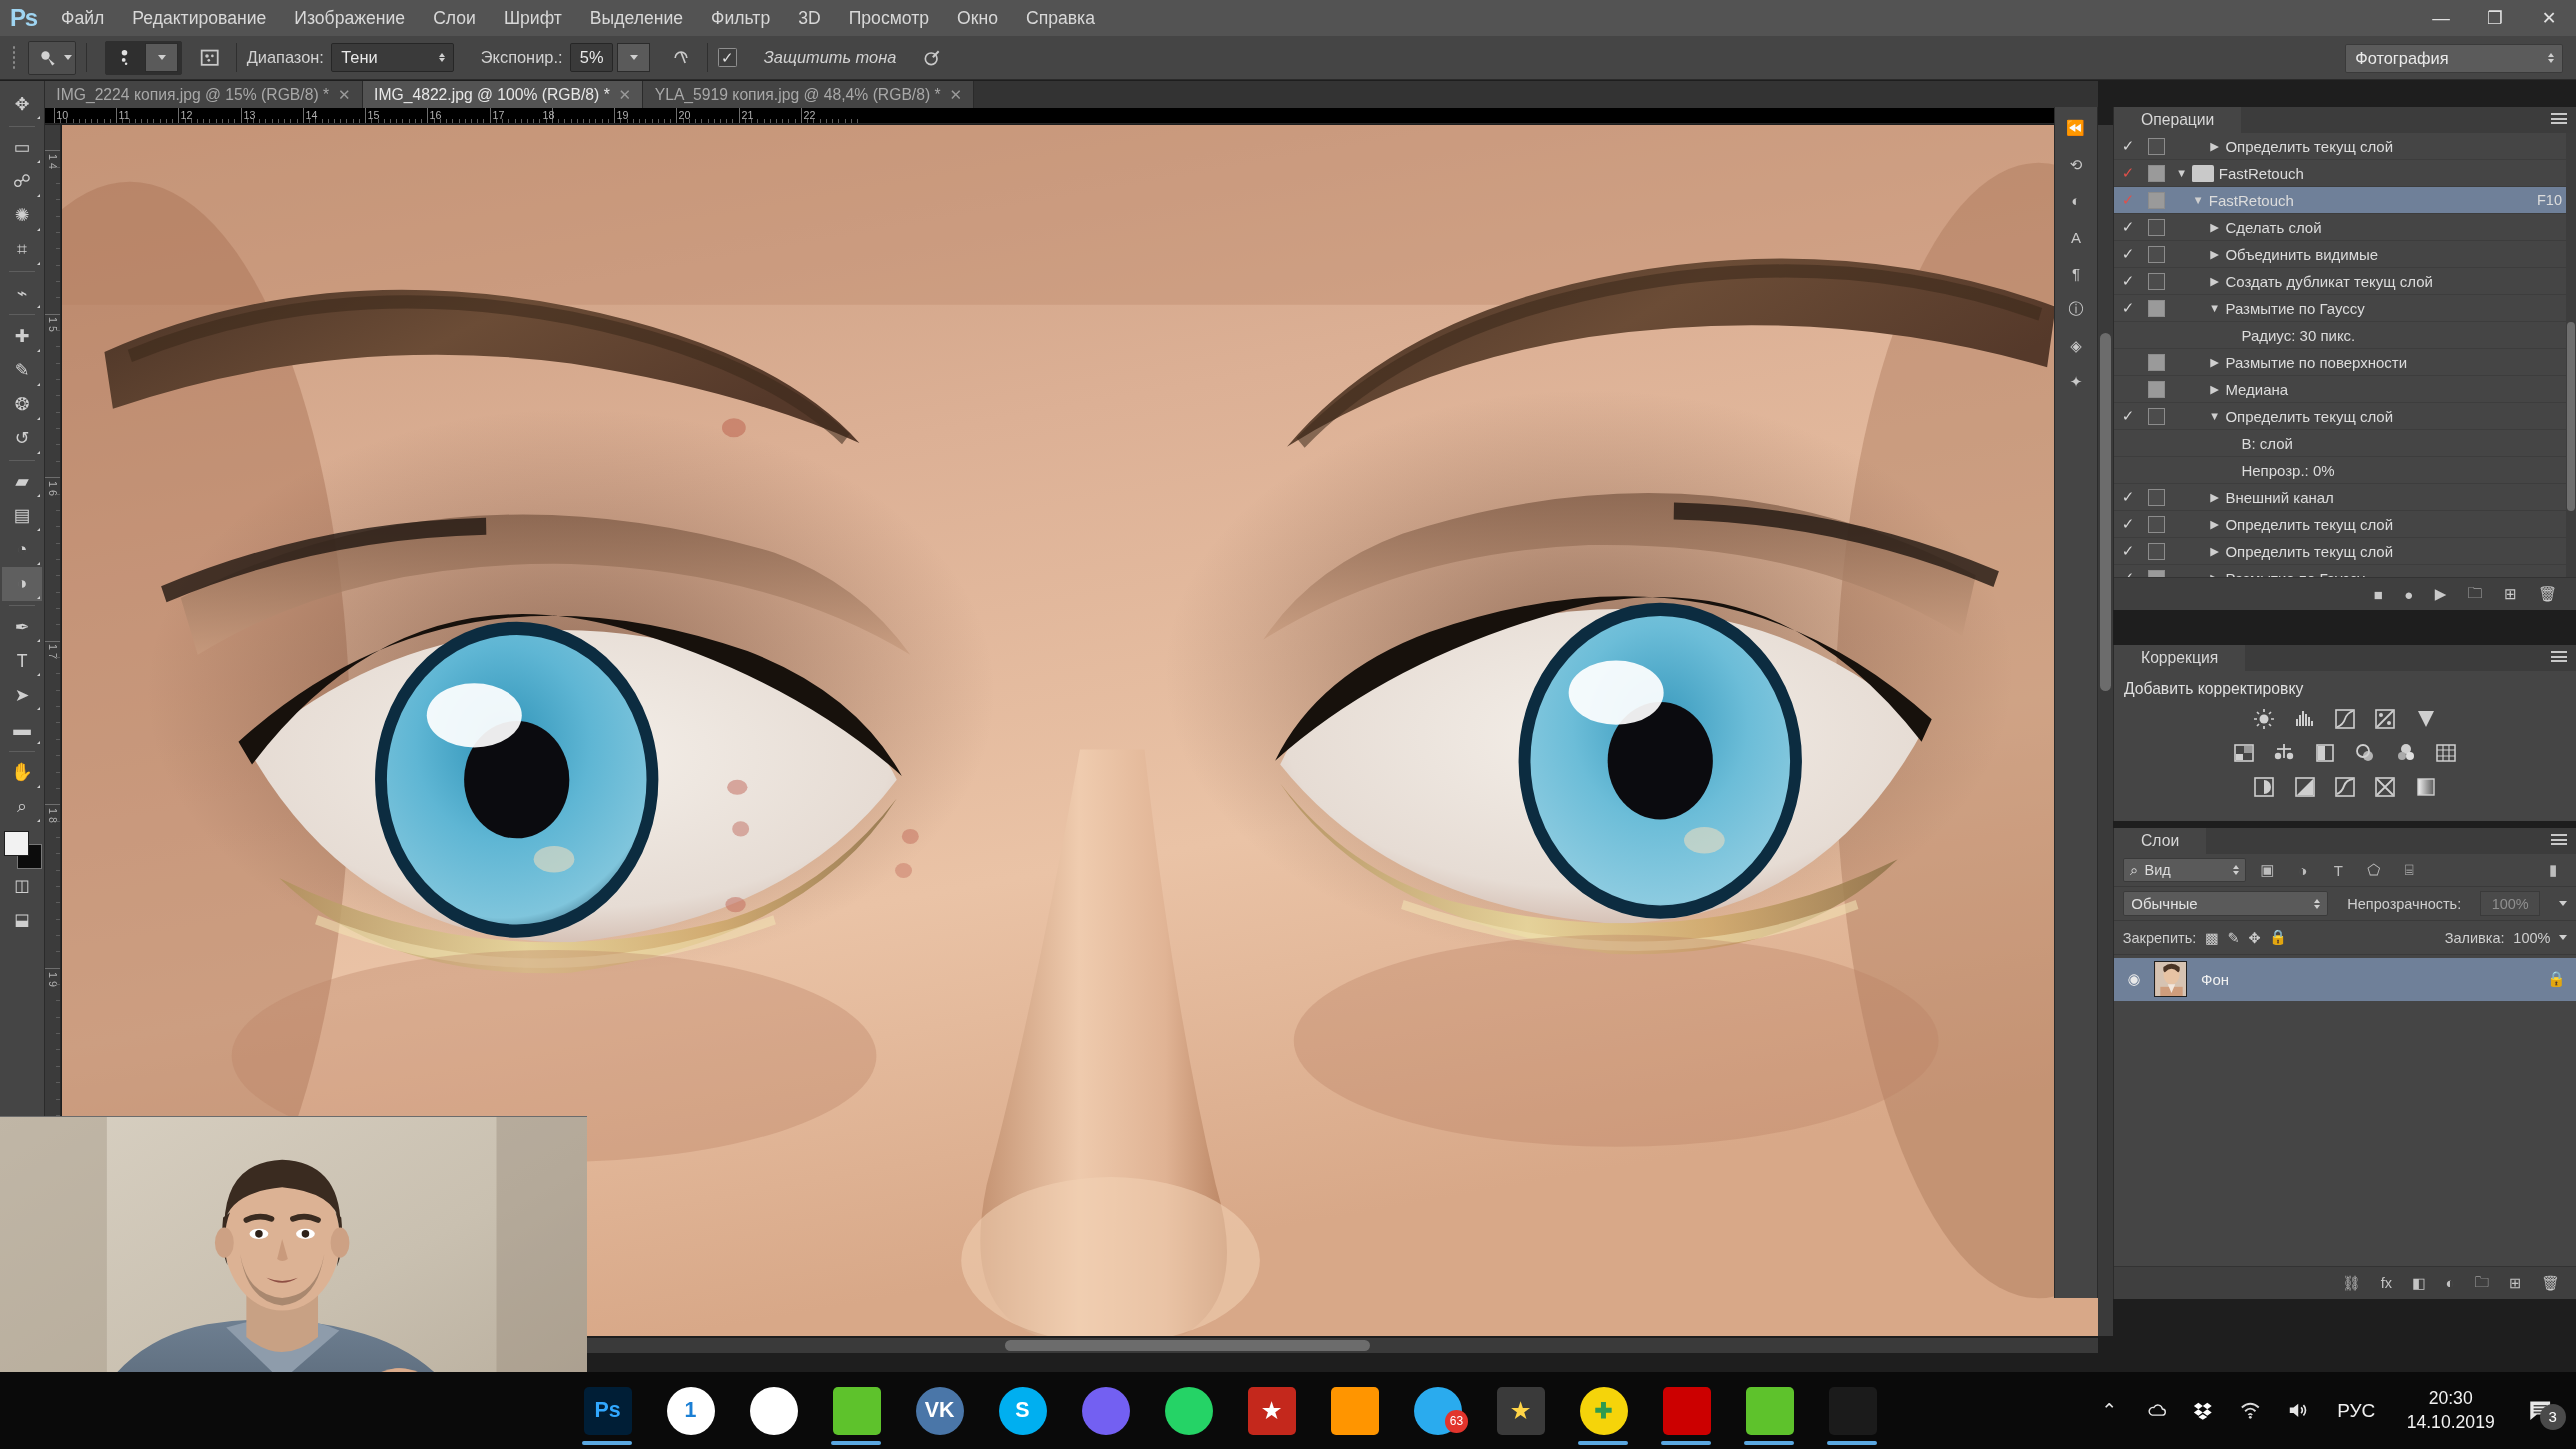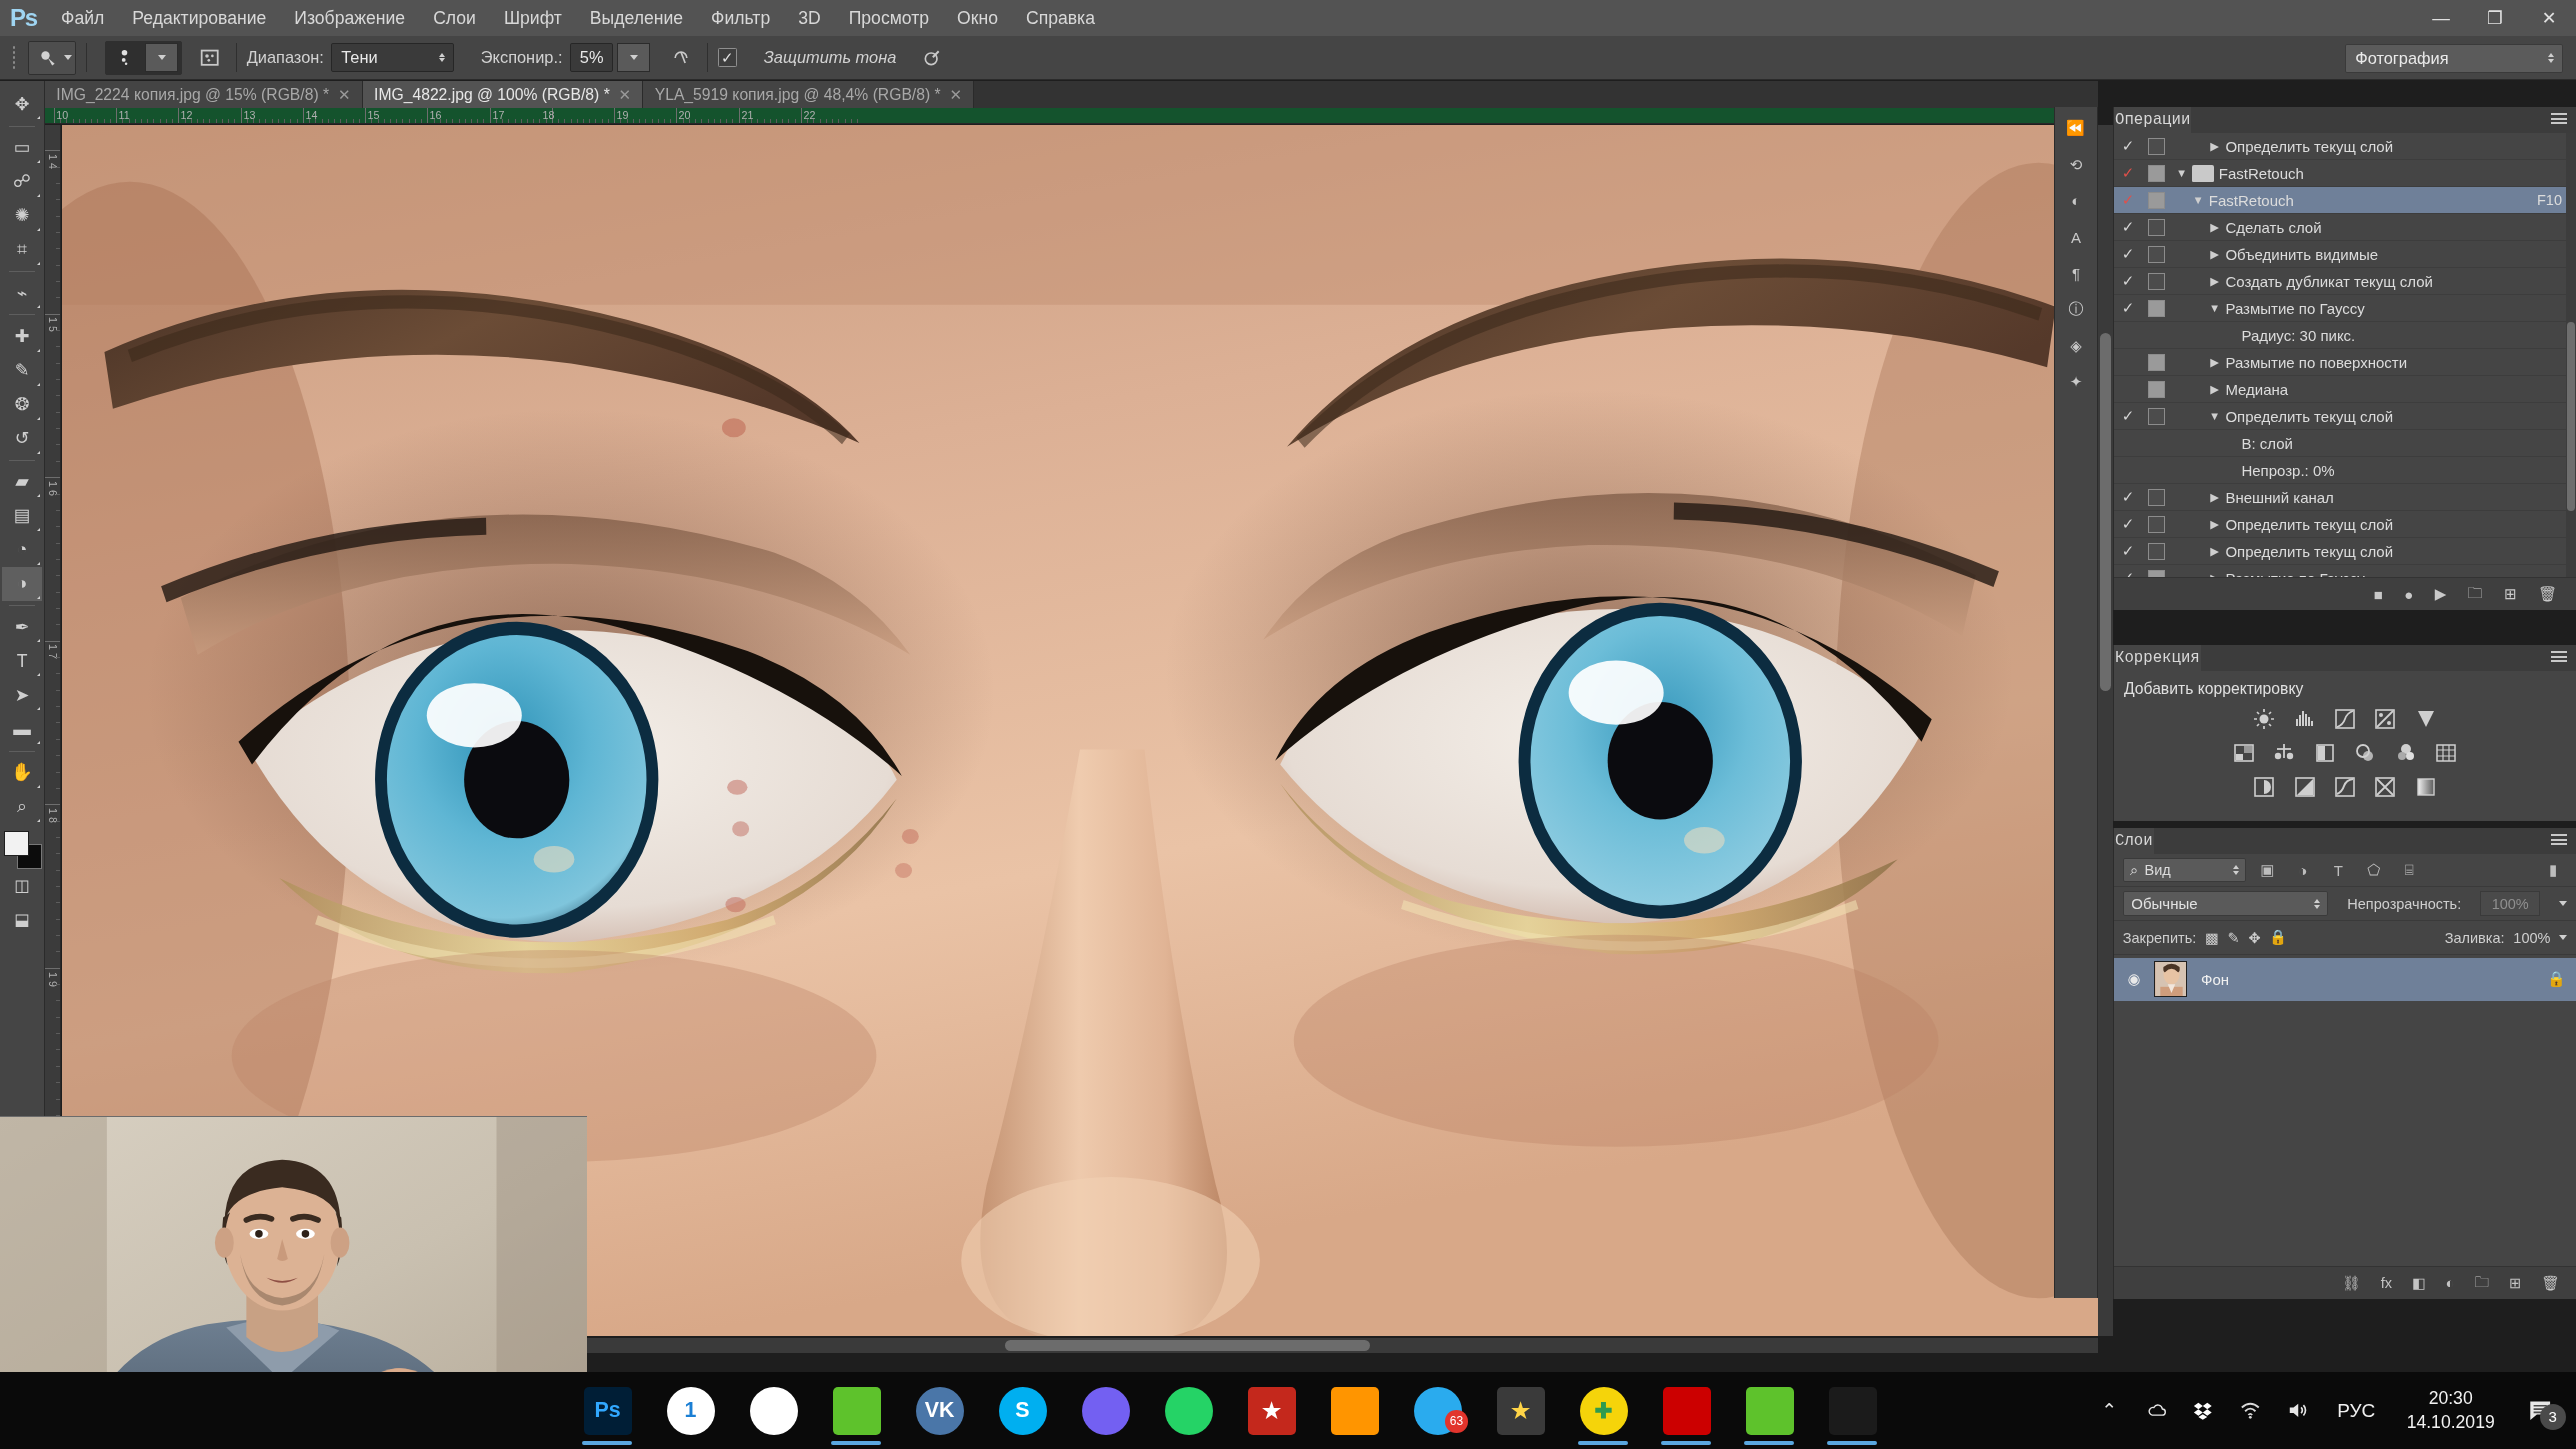--- a/index.html
+++ b/index.html
@@ -94,21 +94,21 @@
   .tool-sep { width:26.4px; height:0.6px; background:#5e5e5e; margin:4.4px 0; }
   .swatches { position:relative; width:39px; height:39px; margin-top:6.3px;}
   .sw-fg { position:absolute; left:1.3px; top:1.3px; width:25px; height:25px; background:#f2f2f2;
            border:1.3px solid #1f1f1f; }
   .sw-bg { position:absolute; left:14px; top:14px; width:25px; height:25px; background:#0c0c0c;
            border:1.3px solid #777; }
 
   
   .ruler-h {
     position:absolute; left:45px; top:108px; right:478px; height:16.4px;
-    background:#14532d; border-bottom:0.6px solid #282828; overflow:hidden;
+    background:#000000; border-bottom:0.6px solid #282828; overflow:hidden;
   }
   .ruler-v {
     position:absolute; left:45px; top:125px; width:16.4px; bottom:113px;
     background:#3b3b3b; border-right:0.6px solid #282828; overflow:hidden;
   }
   .rtick { position:absolute; top:0; width:0.6px; height:16.4px; background:#6e6e6e; }
   .rtick.minor { height:5px; top:11.3px; background:#5d5d5d; }
   .rlabel { position:absolute; top:1.3px; color:#b0b0b0; font-size:10.7px; padding-left:2.5px; }
   .vtick { position:absolute; left:0; height:0.6px; width:16.4px; background:#6e6e6e; }
   .vtick.minor { width:5px; left:11.3px; background:#5d5d5d; }
@@ -135,22 +135,22 @@
   .mini-rail {
     position:absolute; left:2054px; top:107px; width:44px; bottom:151px;
     background:#454545; border-left:0.6px solid #2b2b2b; border-right:0.6px solid #2b2b2b;
     display:flex; flex-direction:column; align-items:center; padding-top:3.8px; gap:1.3px;
   }
   .mini-rail .mi { width:39px; height:35px; display:flex; align-items:center; justify-content:center;
                    color:#c8c8c8; font-size:15px; }
 
   .panel { position:absolute; right:0; background:#454545; border-left:0.6px solid #2b2b2b; }
   .panel-tabs { height:26.4px; background:#3c3c3c; display:flex; align-items:stretch; position:relative;}
-  .panel-tab { display:flex; align-items:center; padding:0 1px; font-size:15.7px; color:#d8d8d8;
-               background:#454545;font-family:Liberation Mono, monospace; }
+  .panel-tab { display:flex; align-items:center; padding:0 27px; font-size:15.7px; color:#d8d8d8;
+               background:#454545; }
   .panel-menu { position:absolute; right:8.8px; top:6.3px; width:16.4px; height:14px; }
   .panel-menu i { display:block; height:1.9px; background:#c9c9c9; margin-bottom:2.5px; }
   .panel-menu i:nth-child(1){ width:16.4px; }
   .panel-menu i:nth-child(2){ width:16.4px; }
   .panel-menu i:nth-child(3){ width:16.4px; }
 
   
   #actions-panel { top:107px; width:463px; height:503px; }
   .act-list { position:absolute; left:0; right:0; top:26.4px; bottom:33px; overflow:hidden; }
   .act-row { display:flex; align-items:center; height:27px; border-bottom:0.6px solid #3d3d3d;

